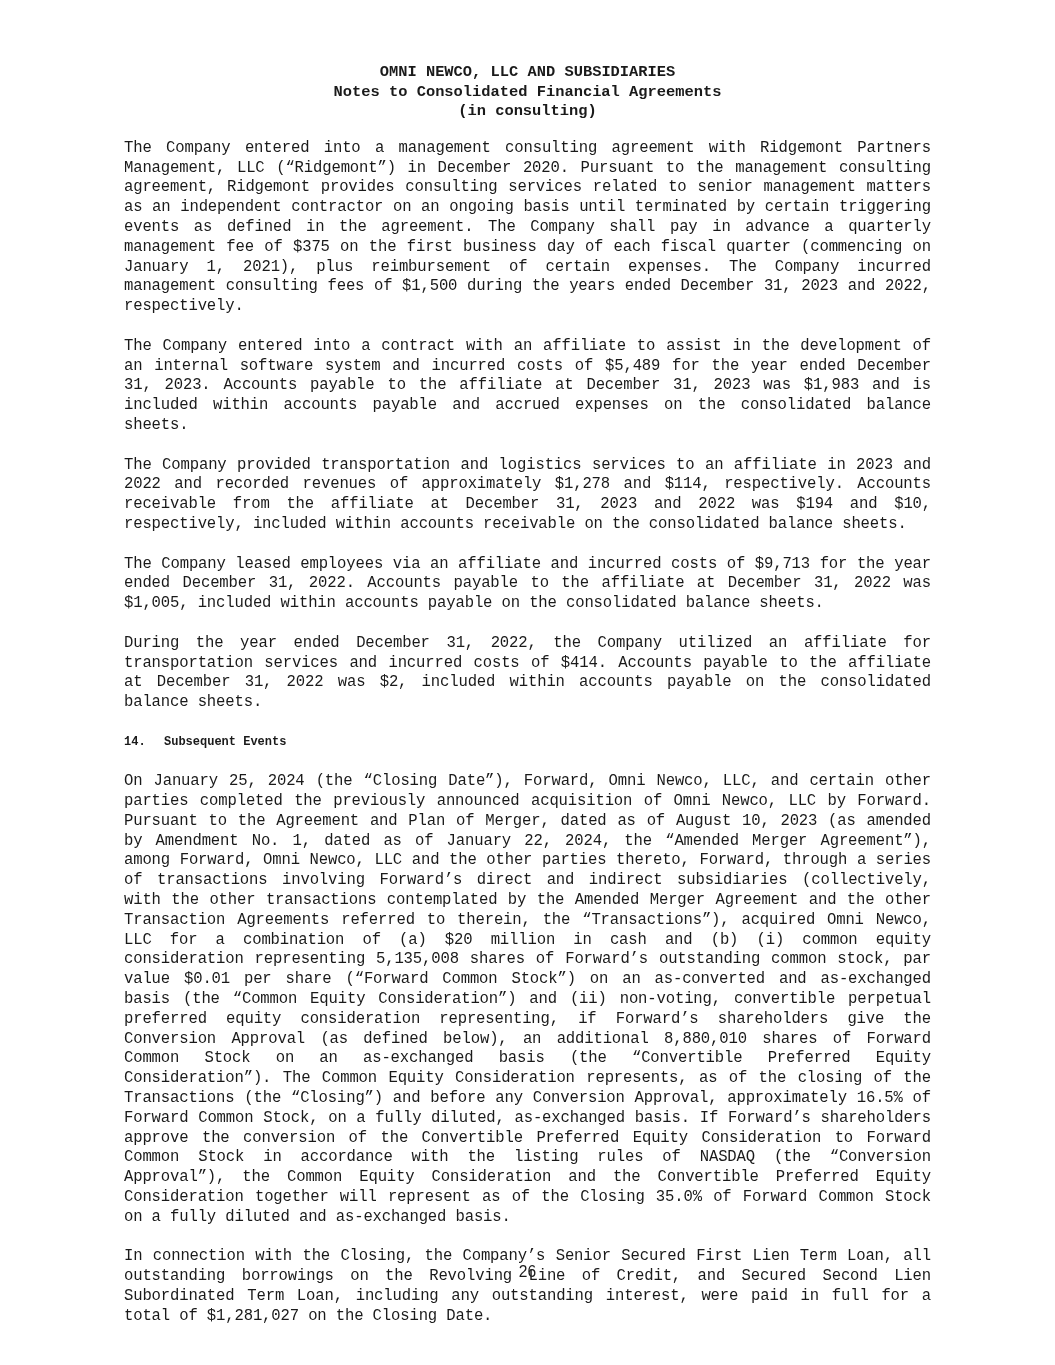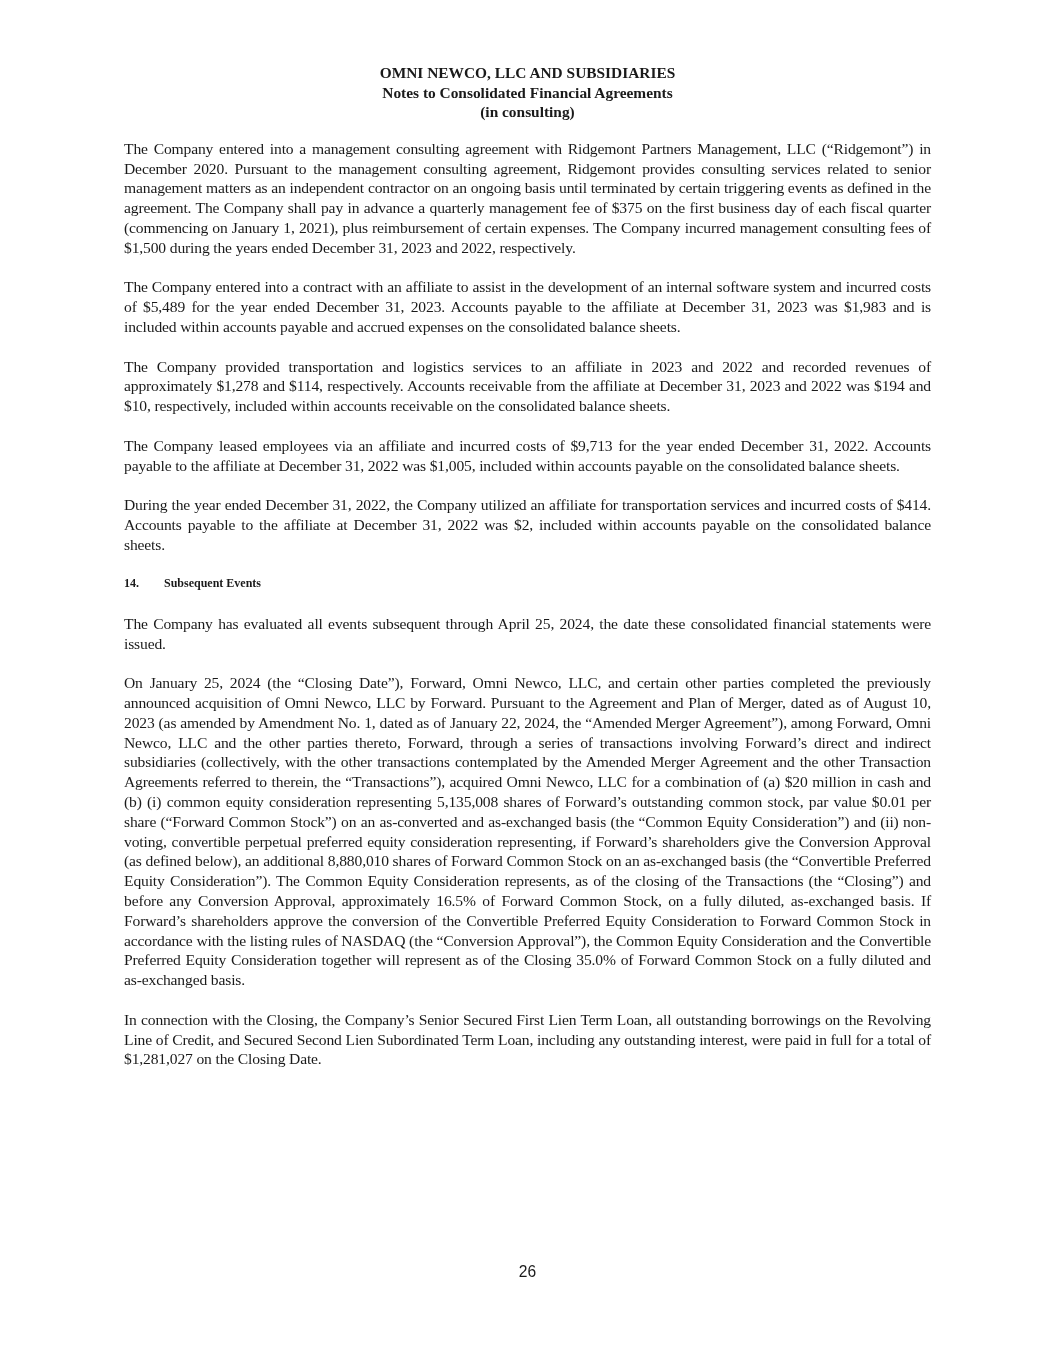--- a/index.html
+++ b/index.html
@@ -1,19 +1,19 @@
 <!DOCTYPE html>
 <html><head>
 <meta charset="utf-8">
 <style>
   html, body { margin: 0; padding: 0; background: #ffffff; }
   body { width: 1055px; height: 1365px; position: relative; overflow: hidden; }
   .page {
     position: absolute; left: 124px; top: 63px; width: 807px;
-    font-family: Liberation Serif, serif; color: #1a1a1a;
+    font-family: Liberation Mono, monospace; color: #1a1a1a;
     font-size: 15.6px; line-height: 19.8px;
   }
   .header { text-align: center; font-weight: bold; font-size: 15.4px; line-height: 19.6px; margin-bottom: 17px; }
   .header div { margin: 0; }
   p { margin: 0 0 19.8px 0; text-align: justify; text-align-last: left; letter-spacing: -0.15px; }
   h2 { font-size: 12px; font-weight: bold; margin: 0 0 19.8px 0; line-height: 19.8px; }
   h2 .num { display: inline-block; width: 40px; }
   .page-number { position: absolute; left: 0; width: 1055px; top: 1263px; text-align: center;
     font-family: Liberation Sans, sans-serif; font-size: 15.6px; color: #1a1a1a; }
 </style>
@@ -28,18 +28,17 @@
   </div>
 
   <p>The Company entered into a management consulting agreement with Ridgemont Partners Management, LLC (“Ridgemont”) in December 2020. Pursuant to the management consulting agreement, Ridgemont provides consulting services related to senior management matters as an independent contractor on an ongoing basis until terminated by certain triggering events as defined in the agreement. The Company shall pay in advance a quarterly management fee of $375 on the first business day of each fiscal quarter (commencing on January 1, 2021), plus reimbursement of certain expenses. The Company incurred management consulting fees of $1,500 during the years ended December 31, 2023 and 2022, respectively.</p>
   <p>The Company entered into a contract with an affiliate to assist in the development of an internal software system and incurred costs of $5,489 for the year ended December 31, 2023. Accounts payable to the affiliate at December 31, 2023 was $1,983 and is included within accounts payable and accrued expenses on the consolidated balance sheets.</p>
   <p>The Company provided transportation and logistics services to an affiliate in 2023 and 2022 and recorded revenues of approximately $1,278 and $114, respectively. Accounts receivable from the affiliate at December 31, 2023 and 2022 was $194 and $10, respectively, included within accounts receivable on the consolidated balance sheets.</p>
   <p>The Company leased employees via an affiliate and incurred costs of $9,713 for the year ended December 31, 2022. Accounts payable to the affiliate at December 31, 2022 was $1,005, included within accounts payable on the consolidated balance sheets.</p>
   <p>During the year ended December 31, 2022, the Company utilized an affiliate for transportation services and incurred costs of $414. Accounts payable to the affiliate at December 31, 2022 was $2, included within accounts payable on the consolidated balance sheets.</p>
 
   <h2><span class="num">14.</span><span>Subsequent Events</span></h2>
 
-  <p>The Company has evaluated all events subsequent through April 25, 2024, the date these consolidated financial statements were issued.</p>
   <p>On January 25, 2024 (the “Closing Date”), Forward, Omni Newco, LLC, and certain other parties completed the previously announced acquisition of Omni Newco, LLC by Forward. Pursuant to the Agreement and Plan of Merger, dated as of August 10, 2023 (as amended by Amendment No. 1, dated as of January 22, 2024, the “Amended Merger Agreement”), among Forward, Omni Newco, LLC and the other parties thereto, Forward, through a series of transactions involving Forward’s direct and indirect subsidiaries (collectively, with the other transactions contemplated by the Amended Merger Agreement and the other Transaction Agreements referred to therein, the “Transactions”), acquired Omni Newco, LLC for a combination of (a) $20 million in cash and (b) (i) common equity consideration representing 5,135,008 shares of Forward’s outstanding common stock, par value $0.01 per share (“Forward Common Stock”) on an as-converted and as-exchanged basis (the “Common Equity Consideration”) and (ii) non-voting, convertible perpetual preferred equity consideration representing, if Forward’s shareholders give the Conversion Approval (as defined below), an additional 8,880,010 shares of Forward Common Stock on an as-exchanged basis (the “Convertible Preferred Equity Consideration”). The Common Equity Consideration represents, as of the closing of the Transactions (the “Closing”) and before any Conversion Approval, approximately 16.5% of Forward Common Stock, on a fully diluted, as-exchanged basis. If Forward’s shareholders approve the conversion of the Convertible Preferred Equity Consideration to Forward Common Stock in accordance with the listing rules of NASDAQ (the “Conversion Approval”), the Common Equity Consideration and the Convertible Preferred Equity Consideration together will represent as of the Closing 35.0% of Forward Common Stock on a fully diluted and as-exchanged basis.</p>
   <p>In connection with the Closing, the Company’s Senior Secured First Lien Term Loan, all outstanding borrowings on the Revolving Line of Credit, and Secured Second Lien Subordinated Term Loan, including any outstanding interest, were paid in full for a total of $1,281,027 on the Closing Date.</p>
 </div>
 
 <div class="page-number">26</div>
 
 </body></html>

